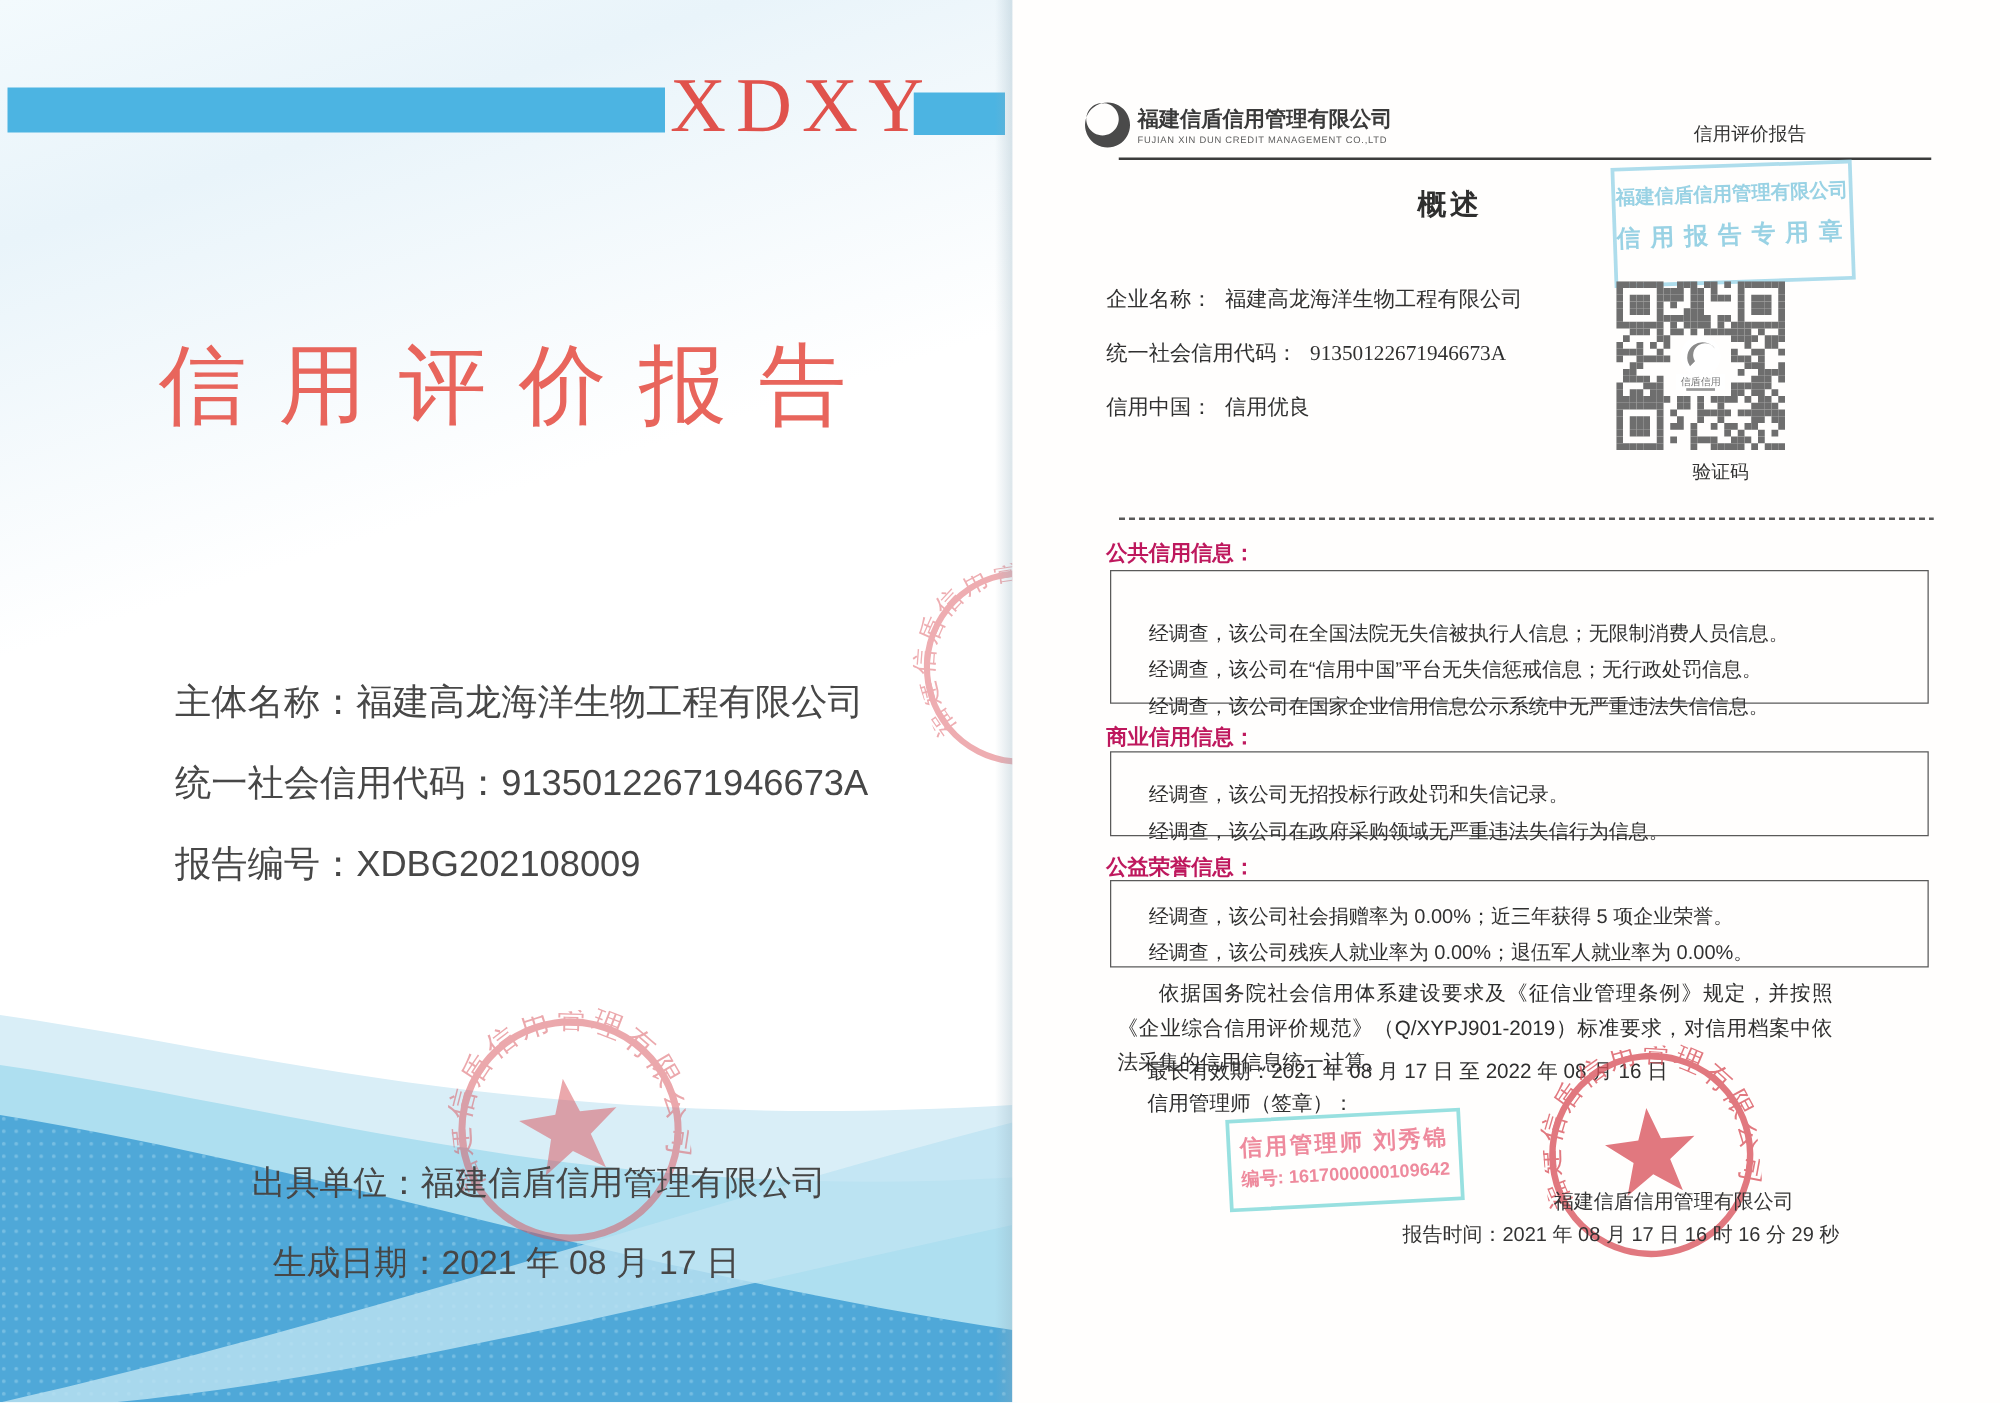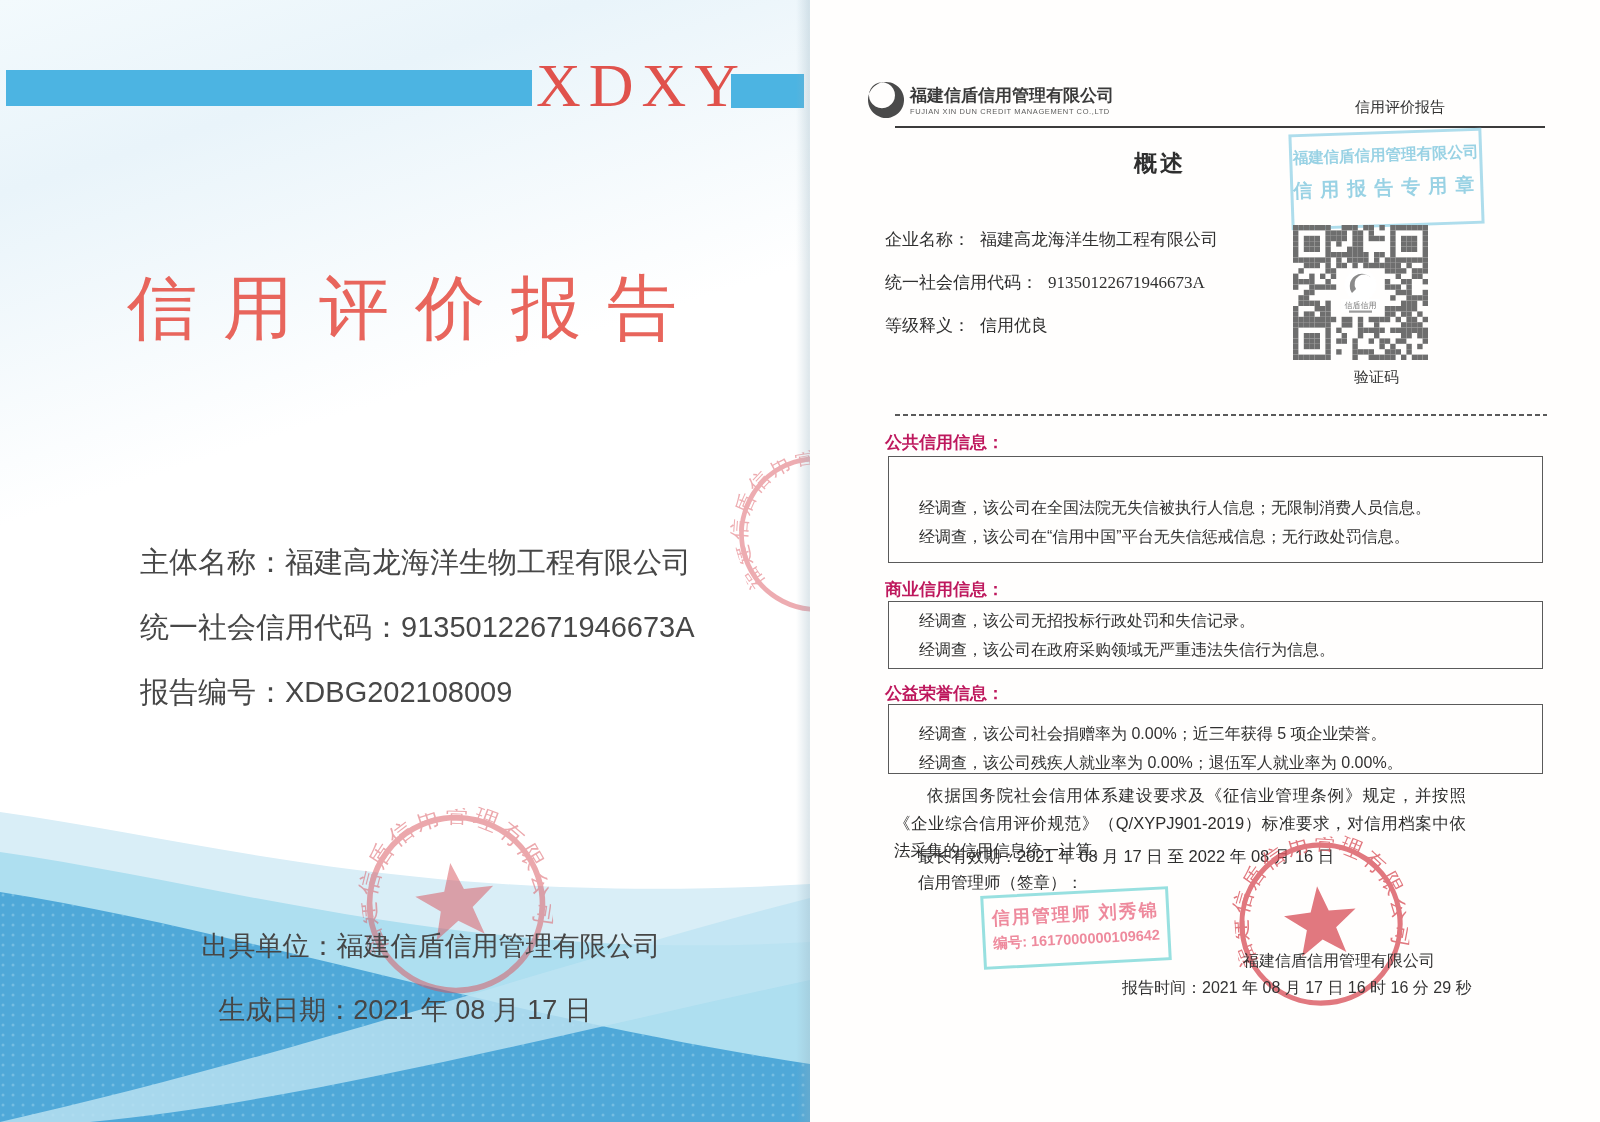--- a/index.html
+++ b/index.html
@@ -121,21 +121,21 @@
     <div class="abs" style="left:75px;top:218px;">
       <div class="rfield">
         <span class="lab">企业名称：</span>
         <span>福建高龙海洋生物工程有限公司</span>
       </div>
       <div class="rfield">
         <span class="lab">统一社会信用代码：</span>
         <span class="val">91350122671946673A</span>
       </div>
       <div class="rfield">
-        <span class="lab">等级释义：</span>
+        <span class="lab">信用中国：</span>
         <span>信用优良</span>
       </div>
     </div>
 
     <svg id="qr-svg" class="abs" style="left:483px;top:225px;" width="135" height="135" viewBox="0 0 135 135">
         <g fill="#6e6e6e">
           <rect x="0.0" y="0.0" width="5.4" height="5.4"></rect>
           <rect x="5.4" y="0.0" width="5.4" height="5.4"></rect>
           <rect x="10.8" y="0.0" width="5.4" height="5.4"></rect>
           <rect x="16.2" y="0.0" width="5.4" height="5.4"></rect>
@@ -458,24 +458,25 @@
         <rect x="56" y="85.5" width="23" height="2.2" fill="#9a9a9a"></rect>
       </svg>
     <div class="abs qr-cap" style="left:499px;top:368px;width:135px;font-family:Liberation Serif, serif;">验证码</div>
 
     <div class="abs dashes" style="left:85px;top:414px;width:652px;"></div>
 
     <div class="abs sec-title" style="left:75px;top:431px;">公共信用信息：</div>
     <div class="abs sec-box" style="left:78px;top:456px;width:655px;height:107px;padding-top:36px;box-sizing:border-box;">
       <div class="ln">经调查，该公司在全国法院无失信被执行人信息；无限制消费人员信息。</div>
       <div class="ln">经调查，该公司在“信用中国”平台无失信惩戒信息；无行政处罚信息。</div>
+      <div class="ln">经调查，该公司在国家企业信用信息公示系统中无严重违法失信信息。</div>
     </div>
 
     <div class="abs sec-title" style="left:75px;top:578px;">商业信用信息：</div>
-    <div class="abs sec-box" style="left:78px;top:601px;width:655px;height:68px;padding-top:4px;box-sizing:border-box;">
+    <div class="abs sec-box" style="left:78px;top:601px;width:655px;height:68px;padding-top:20px;box-sizing:border-box;">
       <div class="ln">经调查，该公司无招投标行政处罚和失信记录。</div>
       <div class="ln">经调查，该公司在政府采购领域无严重违法失信行为信息。</div>
     </div>
 
     <div class="abs sec-title" style="left:75px;top:682px;">公益荣誉信息：</div>
     <div class="abs sec-box" style="left:78px;top:704px;width:655px;height:70px;padding-top:14px;box-sizing:border-box;">
       <div class="ln">经调查，该公司社会捐赠率为 0.00%；近三年获得 5 项企业荣誉。</div>
       <div class="ln">经调查，该公司残疾人就业率为 0.00%；退伍军人就业率为 0.00%。</div>
     </div>
 

